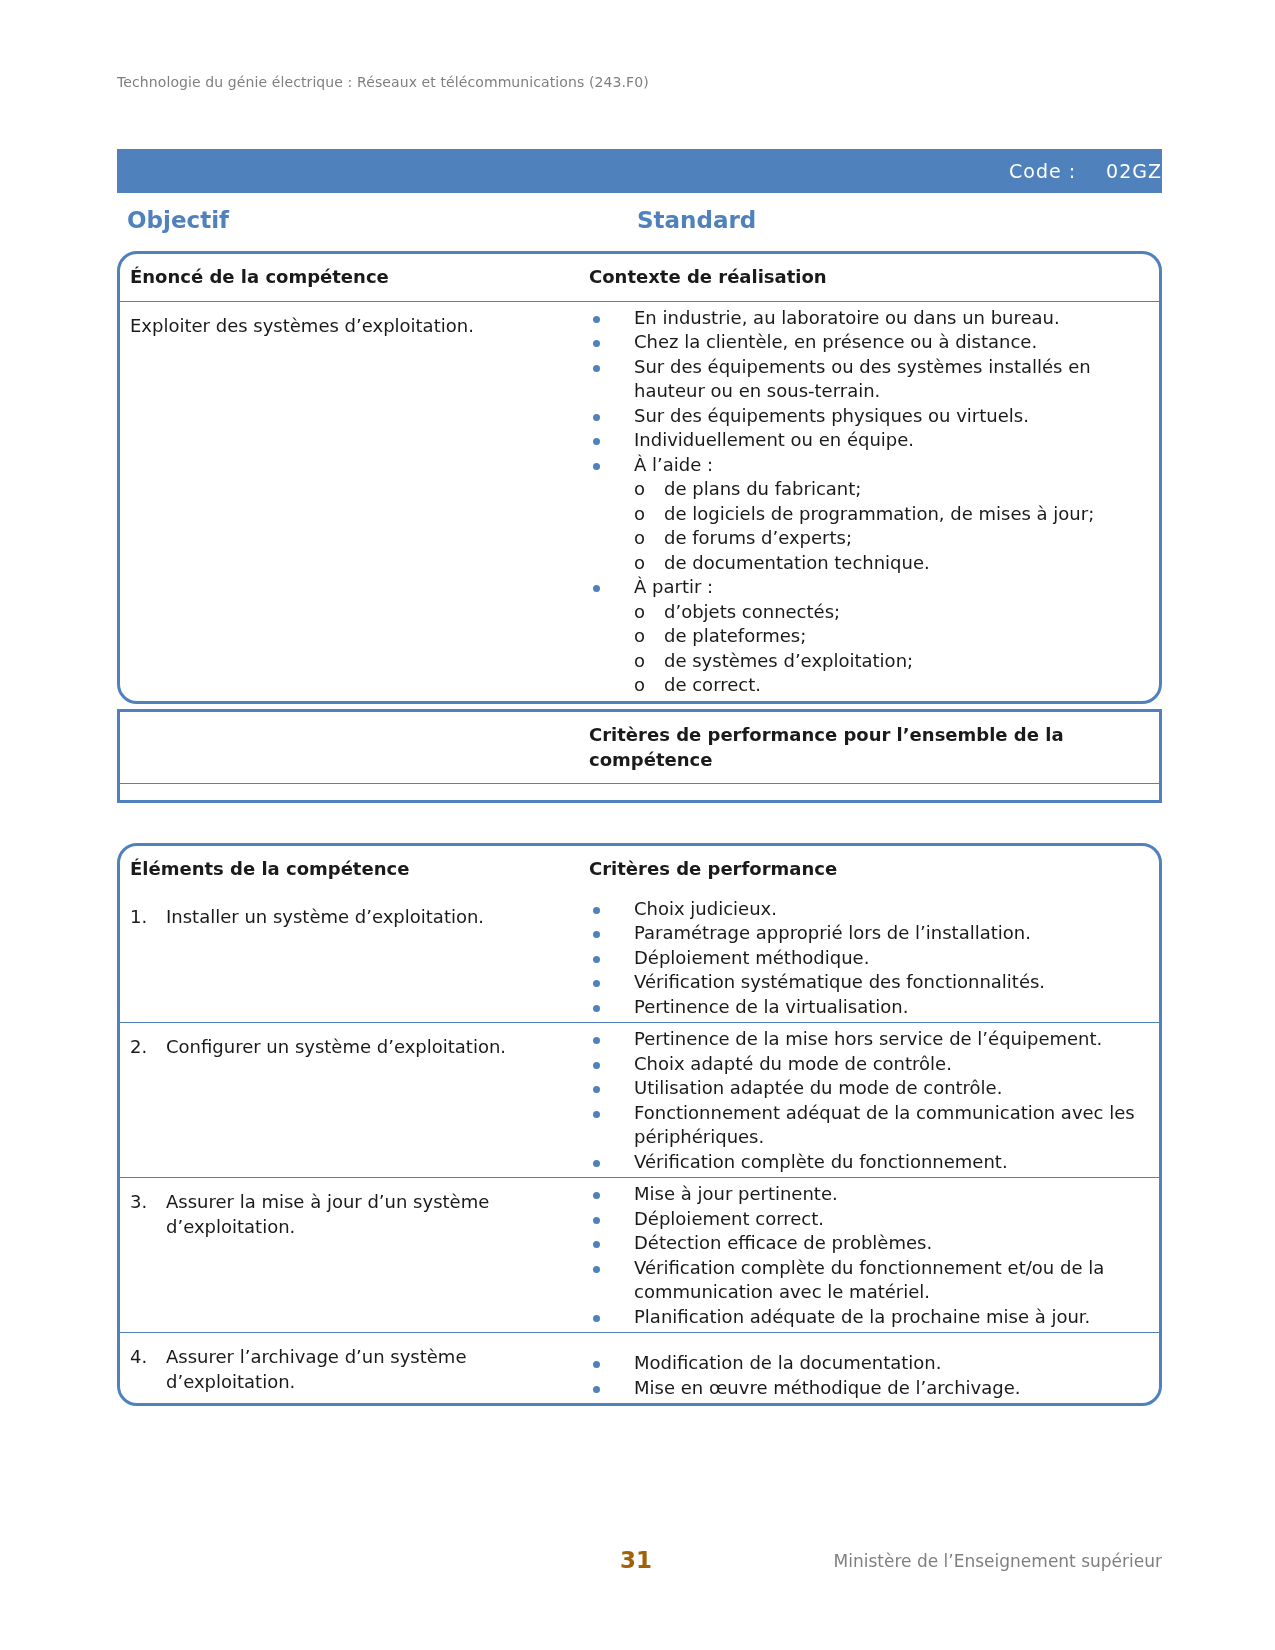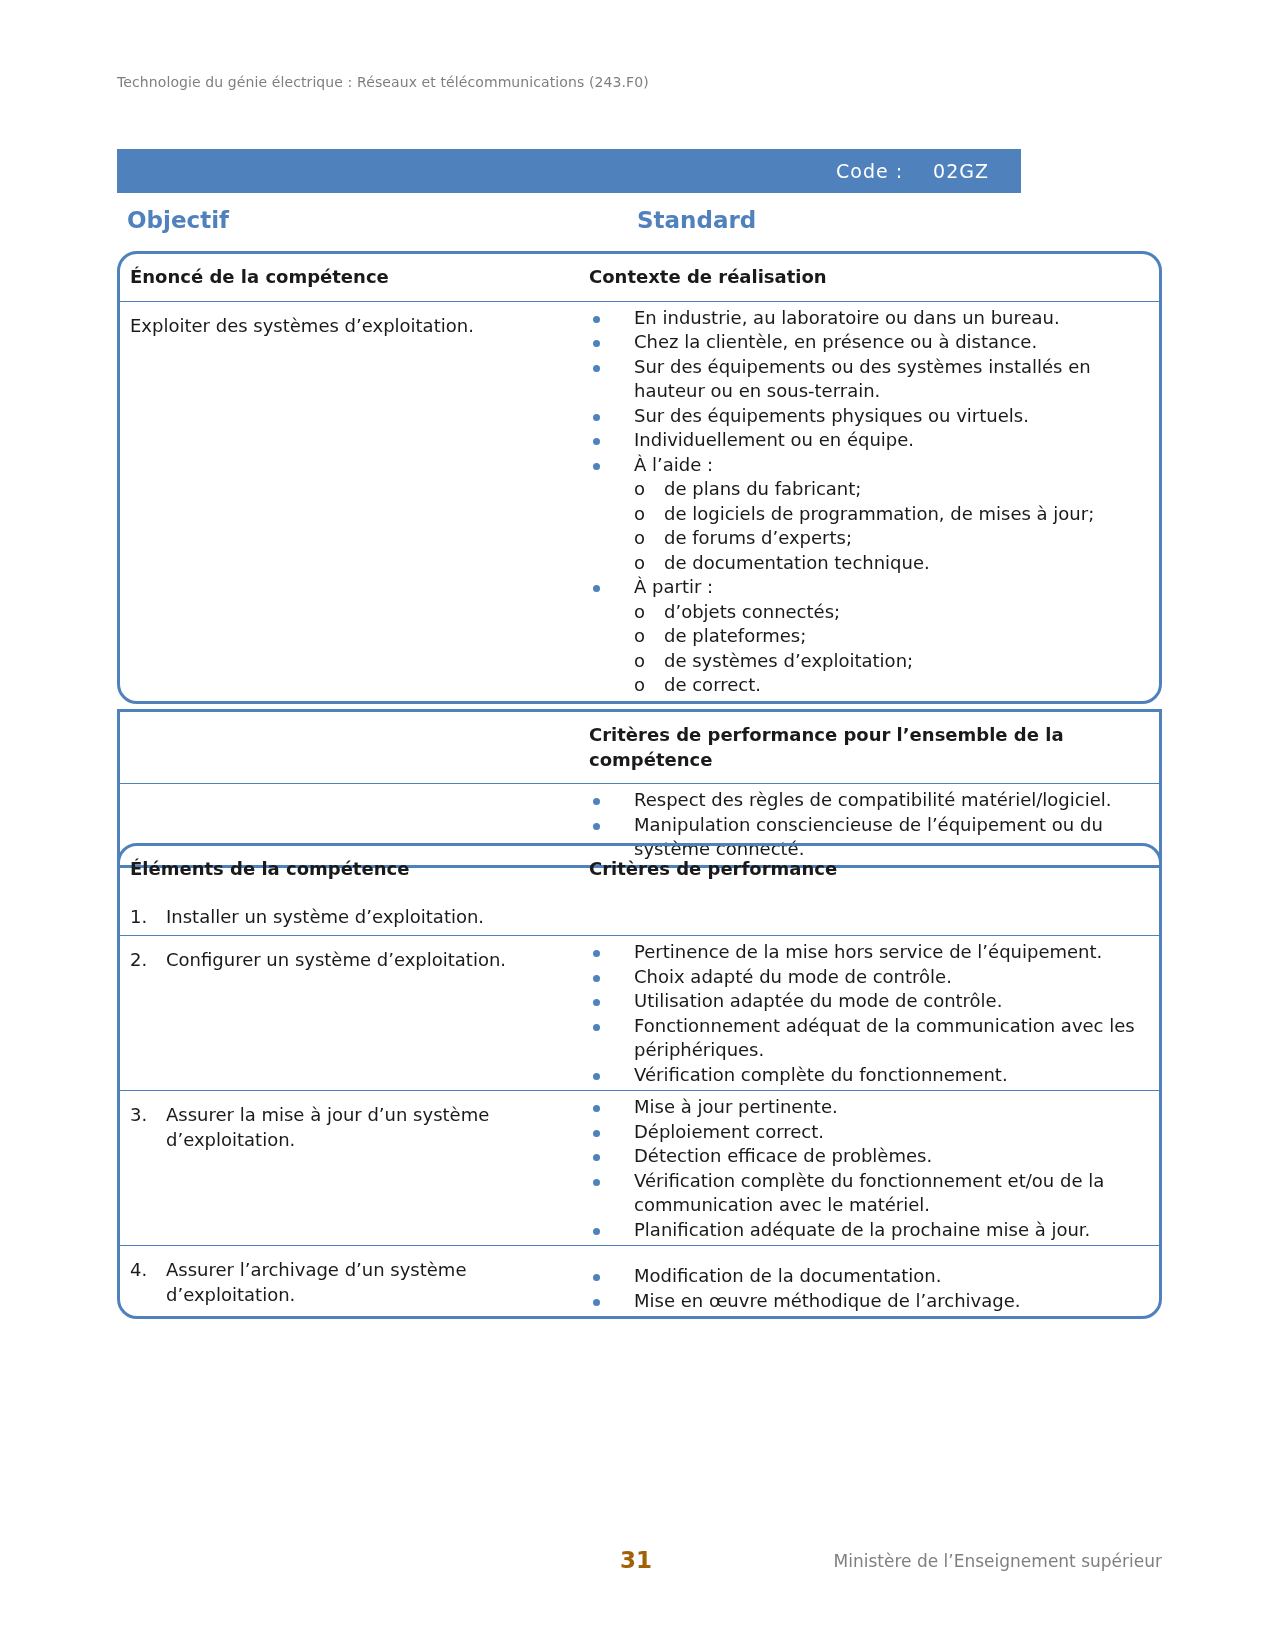--- a/index.html
+++ b/index.html
@@ -1,18 +1,18 @@
 <!DOCTYPE html>
 <html><head>
 <meta charset="utf-8">
 <style>
   html, body { margin: 0; padding: 0; background: #ffffff; }
   body { width: 1275px; height: 1650px; position: relative; font-family: "DejaVu Sans", sans-serif; color: #1a1a1a; overflow: hidden; }
   .running-header { position: absolute; left: 117px; top: 74px; font-size: 14px; color: #7f7f7f; letter-spacing: 0.1px; }
-  .code-bar { position: absolute; left: 117px; top: 149px; width: 904px; height: 44px; background: #4f81bd; color: #ffffff; font-size: 19px; display: flex; align-items: center; justify-content: flex-end; box-sizing: border-box; padding-right: 32px; letter-spacing: 1px; }
+  .code-bar { position: absolute; left: 117px; top: 149px; width: 1045px; height: 44px; background: #4f81bd; color: #ffffff; font-size: 19px; display: flex; align-items: center; justify-content: flex-end; box-sizing: border-box; letter-spacing: 1px; }
   .code-bar .code-value { margin-left: 30px; }
   .section-title { position: absolute; top: 207px; font-size: 23px; font-weight: bold; color: #4f81bd; }
   .title-objectif { left: 127px; }
   .title-standard { left: 637px; }
   .box { position: absolute; left: 117px; width: 1045px; border: 3px solid #4f81bd; box-sizing: border-box; }
   .row { display: flex; border-top: 1px solid #4f81bd; }
   .row:first-child { border-top: none; }
   .cell { box-sizing: border-box; font-size: 18px; line-height: 24.5px; }
   .cell.left { width: 469px; padding: 10px 10px 6px 10px; }
   .cell.right { flex: 1; padding: 10px 10px 6px 0px; }
@@ -72,38 +72,41 @@
   </div>
 </div>
 
 <div class="box" style="top:709px;">
   <div class="row head">
     <div class="cell left"></div>
     <div class="cell right">Critères de performance pour l’ensemble de la compétence</div>
   </div>
   <div class="row">
     <div class="cell left"></div>
-    <div class="cell right" style="padding-top:4px; padding-bottom:3px;">
-      <ul class="bul" id="overall-criteria-list">
-          <li>Respect des règles de compatibilité matériel/logiciel.</li>
-          <li>Manipulation consciencieuse de l’équipement ou du système connecté.</li>
-        </ul>
-    </div>
   </div>
 </div>
 
 <div class="box" style="top:843px;border-radius:20px;">
   <div class="row head">
     <div class="cell left">Éléments de la compétence</div>
     <div class="cell right">Critères de performance</div>
   </div>
   <div id="elements-rows">
       <div class="row">
         <div class="cell left" style="padding-top: 12px; width: 469px;">
           <div class="num-item" style="max-width: 360px;"><span class="num">1.</span><span>Installer un système d’exploitation.</span></div>
+        </div>
+        <div class="cell right" style="padding-top: 4px; padding-bottom: 3px;">
+          <ul class="bul">
+            <li>Choix judicieux.</li>
+            <li>Paramétrage approprié lors de l’installation.</li>
+            <li>Déploiement méthodique.</li>
+            <li>Vérification systématique des fonctionnalités.</li>
+            <li>Pertinence de la virtualisation.</li>
+          </ul>
         </div>
       </div>
       <div class="row">
         <div class="cell left" style="padding-top: 12px; width: 469px;">
           <div class="num-item" style="max-width: 360px;"><span class="num">2.</span><span>Configurer un système d’exploitation.</span></div>
         </div>
         <div class="cell right" style="padding-top: 4px; padding-bottom: 3px;">
           <ul class="bul">
             <li>Pertinence de la mise hors service de l’équipement.</li>
             <li>Choix adapté du mode de contrôle.</li>

